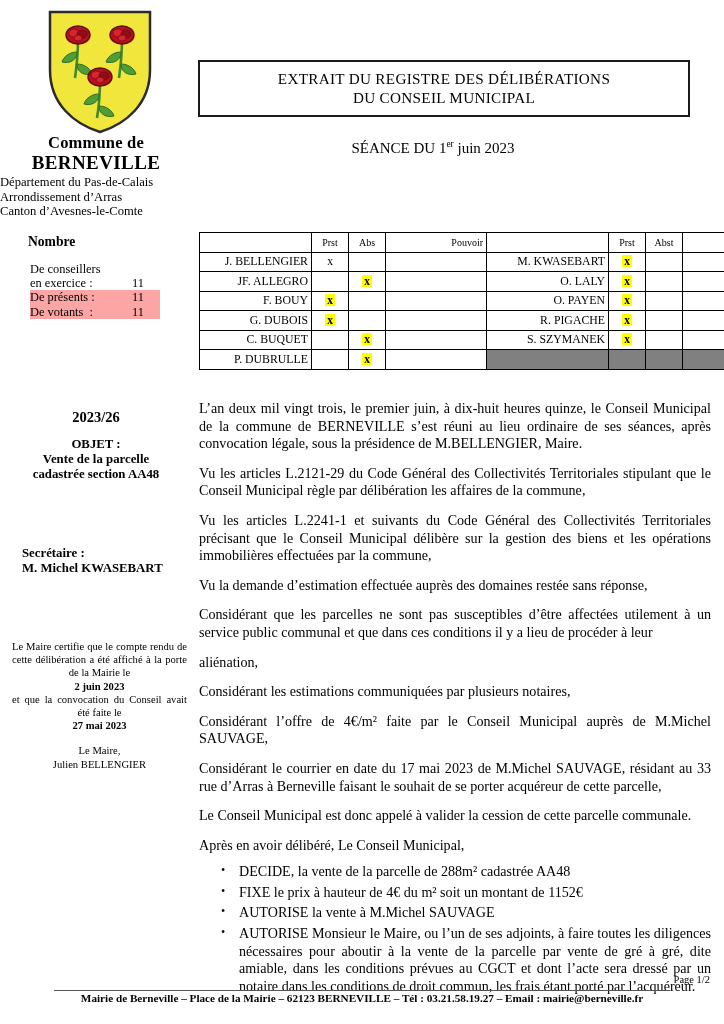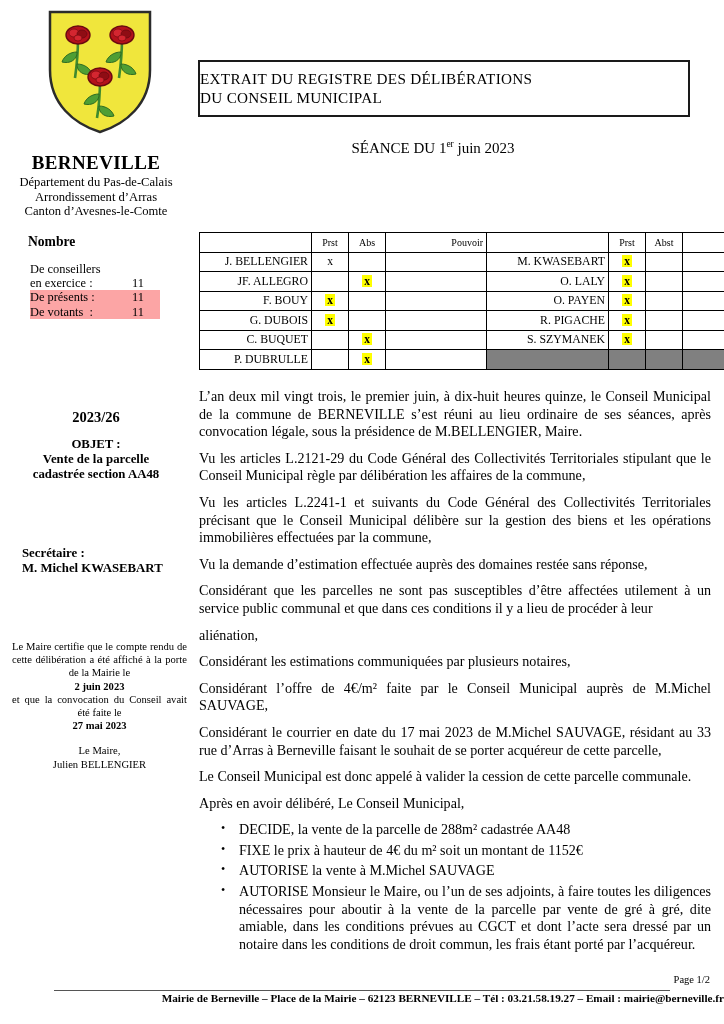--- a/index.html
+++ b/index.html
@@ -57,21 +57,20 @@
     font-weight: bold;
     font-size: 19px;
     line-height: 22px;
     letter-spacing: .4px;
   }
   .commune-sub {
     position: absolute;
     left: 0;
     top: 175px;
     width: 192px;
-    text-align: center;
     font-size: 12.6px;
     line-height: 14.6px;
   }
 
   .nombre-title {
     position: absolute;
     left: 28px;
     top: 234px;
     font-weight: bold;
     font-size: 13.6px;
@@ -137,20 +136,21 @@
     line-height: 13.2px;
   }
 
   .title-box {
     position: absolute;
     left: 198px;
     top: 60px;
     width: 488px;
     border: 2px solid #1a1a1a;
     padding: 7px 0 8px 0;
+    text-align: center;
     font-size: 15.2px;
     line-height: 19px;
     letter-spacing: .3px;
   }
 
   .seance-line {
     position: absolute;
     left: 198px;
     top: 139px;
     width: 470px;
@@ -195,21 +195,21 @@
   .body-text {
     position: absolute;
     left: 199px;
     top: 388px;
     width: 512px;
     font-size: 14.1px;
     line-height: 17.6px;
     text-align: justify;
   }
   .body-text p {
-    margin: 0 0 9px 0;
+    margin: 12px 0 9px 0;
   }
   ul.decisions {
     margin: 2px 0 0 0;
     padding-left: 40px;
     list-style: none;
   }
   ul.decisions li {
     position: relative;
     margin-bottom: 3px;
     text-align: justify;
@@ -234,21 +234,21 @@
     left: 54px;
     top: 990px;
     width: 616px;
     border-top: 1px solid #555555;
   }
   .footer-text {
     position: absolute;
     left: 0;
     top: 992px;
     width: 724px;
-    text-align: right;
+    text-align: center;
     font-size: 11.2px;
     font-weight: bold;
   }
 </style>
 </head>
 <body>
 
 <div id="page">
 
   <div class="left-col">
@@ -289,20 +289,21 @@
             <path d="M55,98 C62,98 68,102 70,108 C62,110 56,106 55,100 Z" fill="#4f9e34" stroke="#2f6b22" stroke-width="1"></path>
             <ellipse cx="56" cy="69" rx="12" ry="9" fill="#b5121b" stroke="#6b0a10" stroke-width="1.4"></ellipse>
             <ellipse cx="52" cy="67" rx="5" ry="4" fill="#d42630" stroke="#7d0c12" stroke-width="0.8"></ellipse>
             <ellipse cx="60" cy="68" rx="5" ry="4" fill="#8f0d14" stroke="#6b0a10" stroke-width="0.8"></ellipse>
             <ellipse cx="56" cy="72" rx="4" ry="3" fill="#d42630" stroke="#7d0c12" stroke-width="0.8"></ellipse>
           </g>
         </g>
       </svg>
     </div>
 
+    <div class="commune-title">Commune de</div>
     <div class="commune-name">BERNEVILLE</div>
     <div class="commune-sub">
       <div>Département du Pas-de-Calais</div>
       <div>Arrondissement d’Arras</div>
       <div>Canton d’Avesnes-le-Comte</div>
     </div>
 
     <div class="nombre-title">Nombre</div>
     <div class="nombre-table">
       <span class="nombre-row"><span class="lbl">De conseillers</span><span class="val"></span></span>

